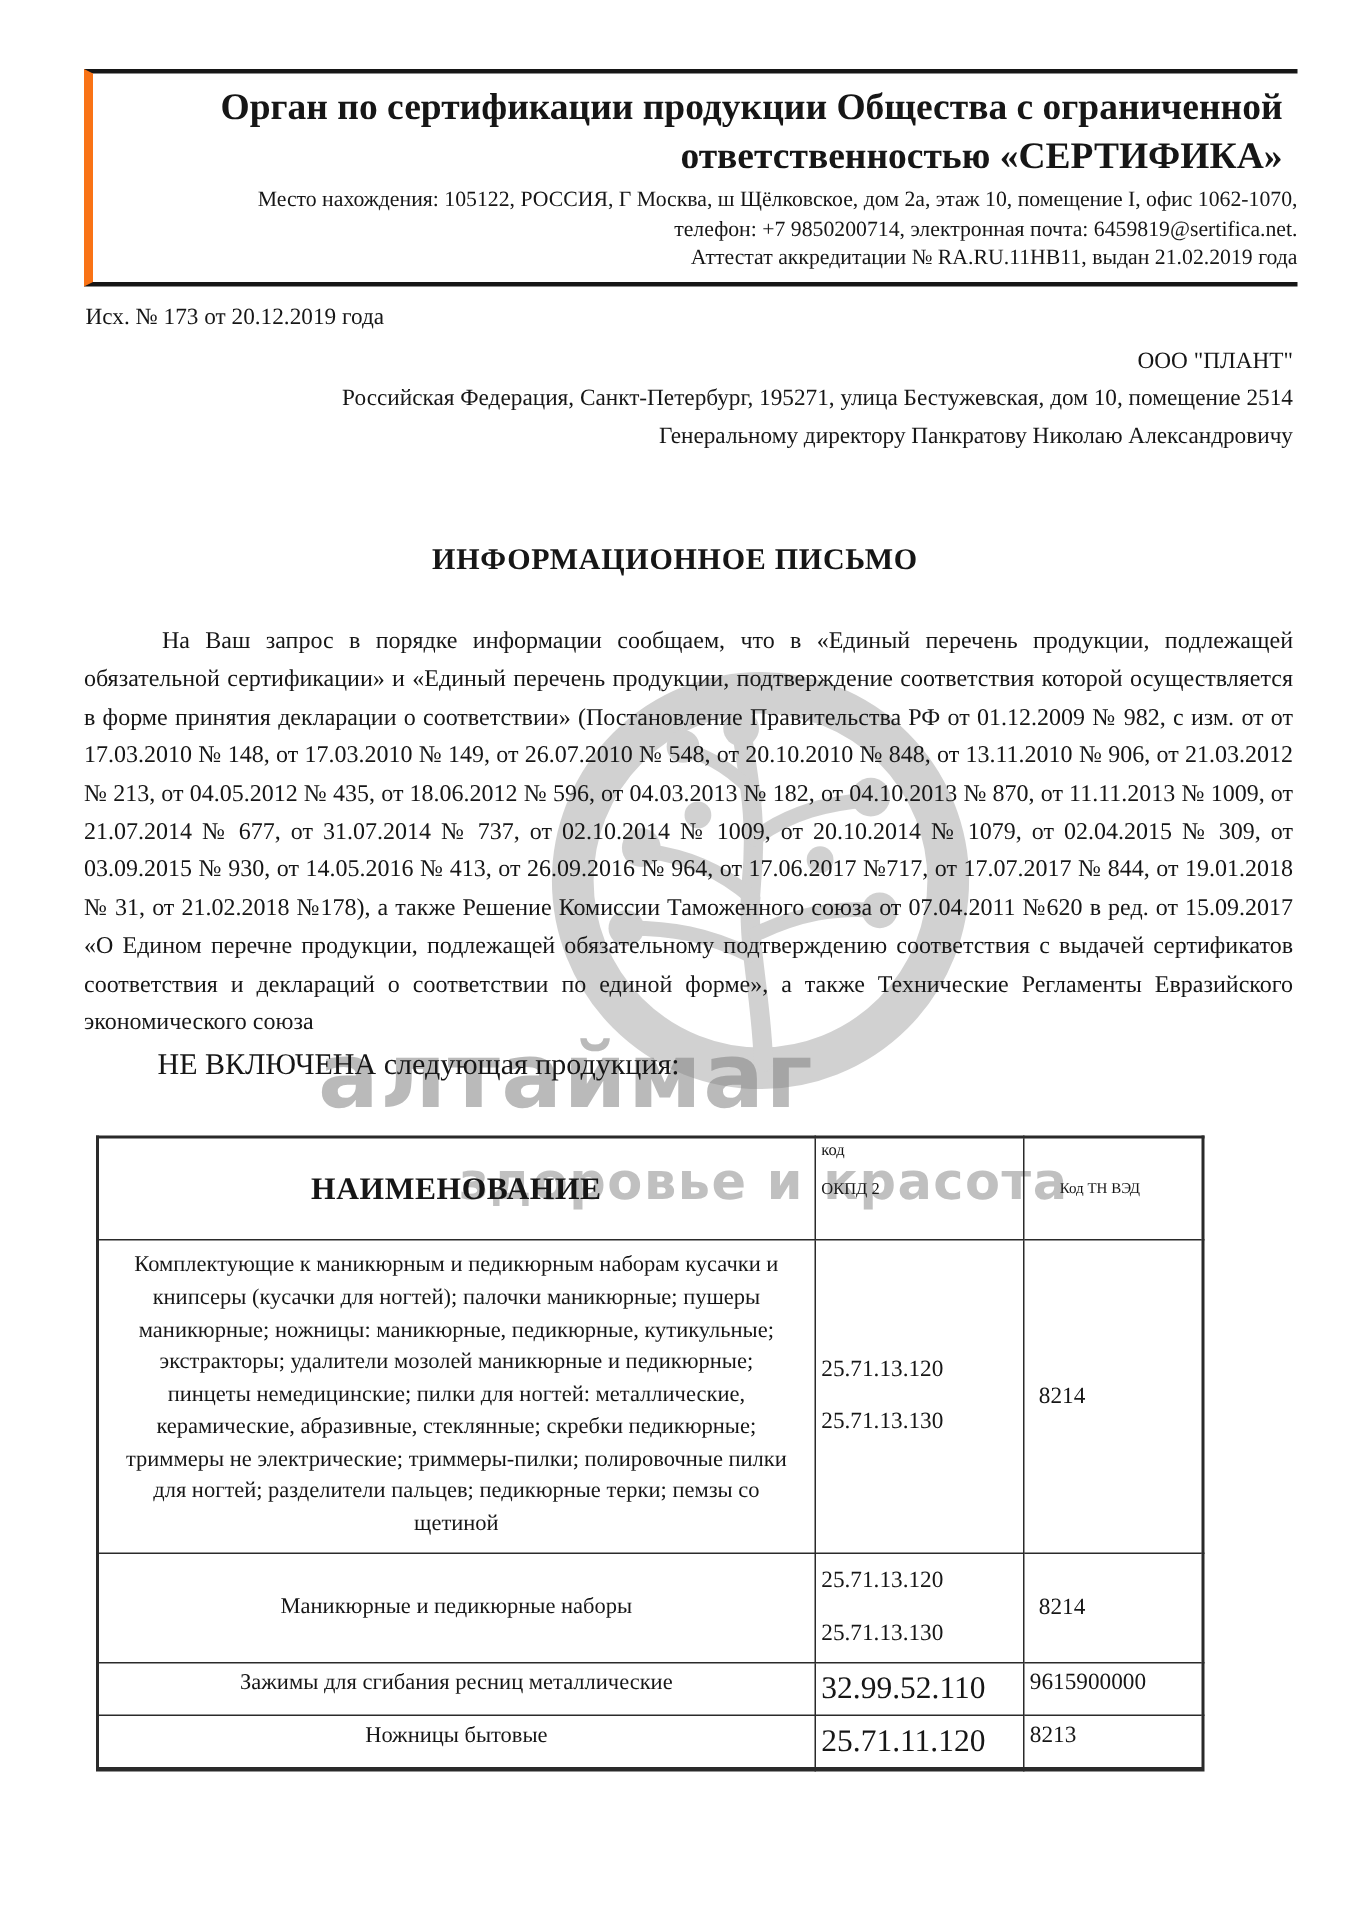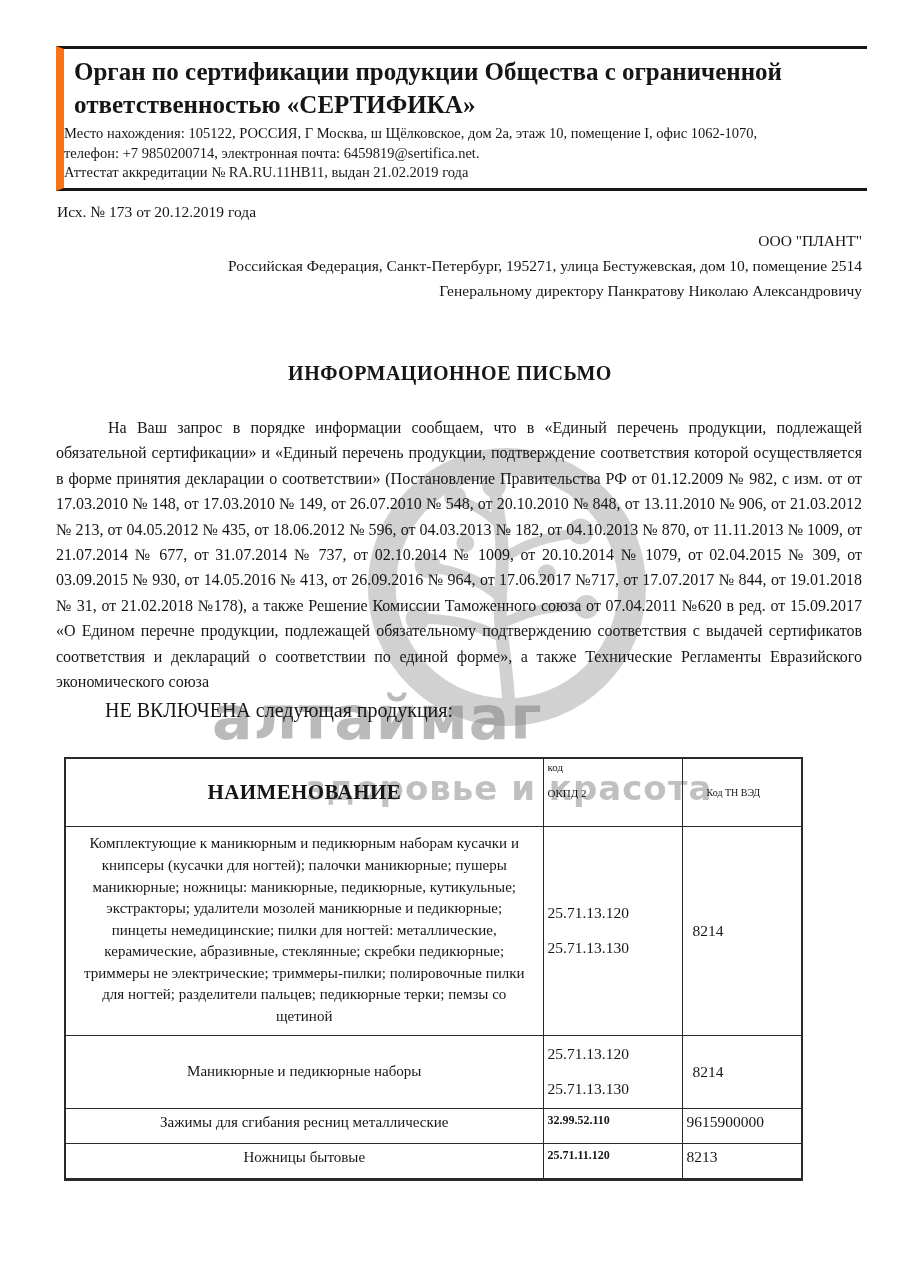--- a/index.html
+++ b/index.html
@@ -26,23 +26,23 @@
     font-family:"DejaVu Sans","Liberation Sans",sans-serif;
     font-weight:bold;font-size:34px;letter-spacing:1px;
     color:rgba(130,130,130,0.50);white-space:nowrap;
   }
   
   .content{position:absolute;inset:0;z-index:1;}
   .letterhead{
     position:absolute;left:56px;top:46px;width:803px;
     border-top:3px solid #161616;
     border-bottom:3px solid #161616;
-    border-left:8px solid #f97316;
+    border-left:6px solid #f97316;
     padding:4px 0 5px 0;
-    text-align:left;
+    text-align:right;
   }
   .org-name{font-weight:bold;font-size:25px;line-height:33px;margin:2px 10px 3px 10px;}
   .lh-line{font-size:14.5px;line-height:19.5px;}
   .outgoing{position:absolute;left:57px;top:203px;font-size:15.5px;}
   .recipient{position:absolute;left:57px;top:228px;width:805px;text-align:right;font-size:15.5px;line-height:25px;}
   .letter-title{position:absolute;left:0;top:362px;width:900px;text-align:center;font-weight:bold;font-size:20px;letter-spacing:0.5px;}
   .letter-body{
     position:absolute;left:56px;top:415px;width:806px;
     font-size:16px;line-height:25.4px;
     text-align:justify;text-indent:52px;
@@ -61,21 +61,21 @@
   .col-tnved{width:120px;}
   .tr-head{height:68px;}
   .tr-r1{height:209px;}
   .tr-r2{height:73px;}
   .tr-r3{height:35px;}
   .tr-r4{height:36px;}
   td.c-name{text-align:center;vertical-align:middle;padding:4px 12px;line-height:21.6px;}
   td.c-name-top{text-align:center;vertical-align:top;padding:5px 12px 2px 12px;}
   td.h-name{font-weight:bold;text-align:center;vertical-align:middle;font-size:21px;letter-spacing:0.4px;}
   td.c-okpd{vertical-align:middle;padding-left:4px;font-size:15.5px;}
-  td.c-okpd-top{vertical-align:top;padding:4px 0 0 4px;font-size:12px;font-weight:bold;}
+  td.c-okpd-top{vertical-align:top;padding:4px 0 0 4px;font-size:21px;}
   .okpd-gap{margin-top:17px;}
   td.h-okpd{vertical-align:top;padding:2px 0 0 4px;font-size:11px;margin-top:40px;}
   .hdr-okpd-gap{margin-top:14px;}
   td.c-tnved{vertical-align:middle;padding-left:10px;font-size:15.5px;margin-left:48px;}
   td.c-tnved-top{vertical-align:top;padding:4px 0 0 4px;font-size:15.5px;}
   td.h-tnved{vertical-align:middle;padding-left:24px;font-size:10px;}
 </style>
 </head>
 <body>
 

